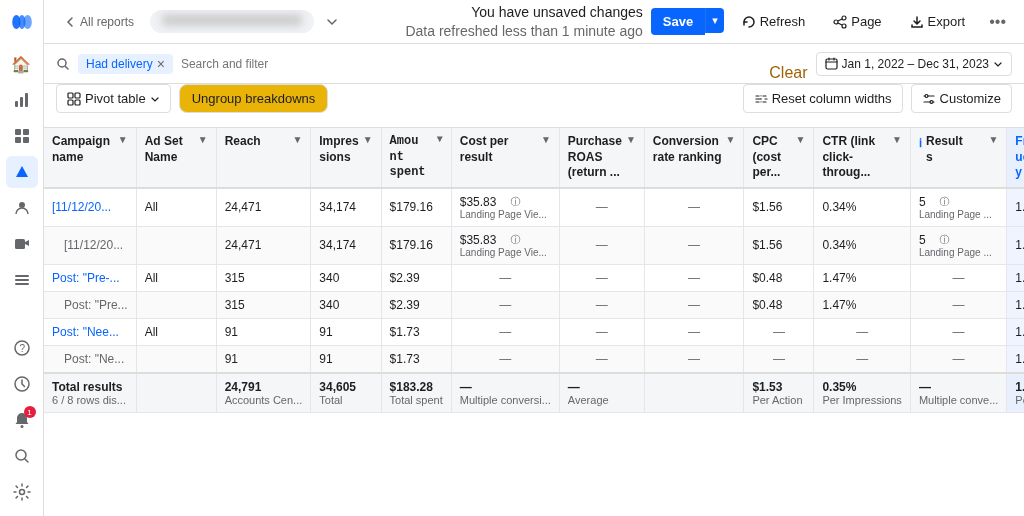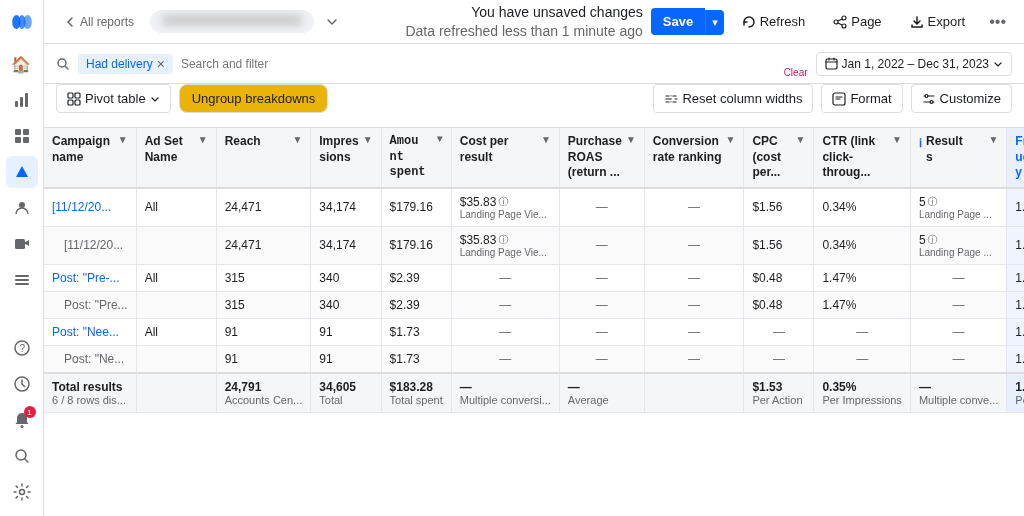--- a/index.html
+++ b/index.html
@@ -18,32 +18,32 @@
     .main { flex: 1; display: flex; flex-direction: column; overflow: hidden; }
 
     
     .topbar { height: 44px; background: #fff; border-bottom: 1px solid #ddd; display: flex; align-items: center; padding: 0 12px; gap: 8px; flex-shrink: 0; }
     .back-btn { display: flex; align-items: center; gap: 4px; color: #65676b; cursor: pointer; font-size: 12px; padding: 4px 8px; border-radius: 4px; border: none; background: none; }
     .report-name-pill { background: #f0f2f5; border-radius: 20px; padding: 4px 12px; font-size: 12px; color: #1c1e21; max-width: 200px; overflow: hidden; text-overflow: ellipsis; white-space: nowrap; }
     .topbar-dropdown { width: 20px; height: 20px; display: flex; align-items: center; justify-content: center; cursor: pointer; color: #65676b; }
     .topbar-spacer { flex: 1; }
     .unsaved-notice { text-align: right; font-size: 14px; color: #65676b; line-height: 1.3; }
     .unsaved-notice .title { color: #1c1e21; font-weight: 500; }
-    .save-btn-group { display: flex; align-items: flex-end; }
+    .save-btn-group { display: flex; align-items: flex-start; }
     .save-btn { background: #0866ff; color: #fff; border: none; border-radius: 4px 0 0 4px; padding: 6px 12px; font-size: 13px; font-weight: 600; cursor: pointer; }
     .save-dropdown-btn { background: #0866ff; color: #fff; border: none; border-radius: 0 4px 4px 0; padding: 6px 6px; font-size: 11px; cursor: pointer; border-left: 1px solid #1877f2; }
     .topbar-action-btn { display: flex; align-items: center; gap: 4px; color: #1c1e21; cursor: pointer; font-size: 13px; padding: 6px 10px; border-radius: 4px; border: none; background: none; }
     .more-btn { padding: 6px; border-radius: 4px; cursor: pointer; color: #65676b; background: none; border: none; font-size: 16px; }
 
     
     .filterbar { height: 40px; background: #fff; border-bottom: 1px solid #ddd; display: flex; align-items: center; padding: 0 12px; gap: 8px; flex-shrink: 0; }
     .filter-tag { display: flex; align-items: center; gap: 4px; background: #e7f0ff; border-radius: 4px; padding: 3px 8px; font-size: 12px; color: #0866ff; }
     .filter-tag-close { cursor: pointer; color: #65676b; font-size: 14px; line-height: 1; }
     .filter-input { flex: 1; border: none; outline: none; font-size: 12px; color: #65676b; background: transparent; }
-    .filter-clear { color: #be185d; cursor: pointer; font-size: 10px; margin-left: auto; margin-top: 18px; }
+    .filter-clear { color: #a16207; cursor: pointer; font-size: 16px; margin-left: auto; margin-top: 18px; }
     .date-range-btn { display: flex; align-items: center; gap: 4px; font-size: 12px; color: #1c1e21; cursor: pointer; padding: 4px 8px; border: 1px solid #ddd; border-radius: 4px; background: #fff; white-space: nowrap; }
 
     
     .toolbar { height: 44px; background: #fff; border-bottom: 1px solid #ddd; display: flex; align-items: flex-start; padding: 0 12px; gap: 8px; flex-shrink: 0; }
     .pivot-btn { display: flex; align-items: center; gap: 4px; font-size: 13px; color: #1c1e21; cursor: pointer; padding: 6px 10px; border: 1px solid #ddd; border-radius: 4px; background: #fff; }
     .ungroup-btn { display: flex; align-items: center; gap: 4px; font-size: 13px; color: #1c1e21; cursor: pointer; padding: 6px 12px; border: 1px solid #ddd; border-radius: 8px; background: #eab308; }
     .toolbar-spacer { flex: 1; }
     .toolbar-right { display: flex; align-items: center; gap: 8px; }
     .reset-col-btn { display: flex; align-items: center; gap: 4px; font-size: 13px; color: #1c1e21; cursor: pointer; padding: 6px 10px; border: 1px solid #ddd; border-radius: 4px; background: #fff; }
     .format-btn { display: flex; align-items: center; gap: 4px; font-size: 13px; color: #1c1e21; cursor: pointer; padding: 6px 10px; border: 1px solid #ddd; border-radius: 4px; background: #fff; }
@@ -56,21 +56,21 @@
     thead th .col-header { display: flex; align-items: flex-start; gap: 4px; }
     thead th .col-label { flex: 1; line-height: 1.3; }
     thead th .sort-icon { color: #65676b; font-size: 10px; flex-shrink: 0; }
     tbody tr { border-bottom: 1px solid #e4e6eb; }
     tbody td { padding: 6px 8px; color: #1c1e21; border-right: 1px solid #e4e6eb; vertical-align: middle; white-space: nowrap; }
     tbody td.link-cell { color: #0866ff; cursor: pointer; }
     tbody td.dash-cell { color: #65676b; text-align: center; }
     tbody td.sub-row { color: #65676b; }
     .total-row td { font-weight: 600; background: #f5f6f7; border-top: 2px solid #ddd; }
     .total-row td .sub-label { font-weight: 400; font-size: 11px; color: #65676b; display: block; }
-    .cost-with-icon { display: flex; align-items: center; gap: 2px; }
+    .cost-with-icon { display: flex; align-items: center; gap: 14px; }
     .info-icon { color: #65676b; font-size: 10px; cursor: pointer; }
     .col-freq { color: #0866ff; }
   </style>
 </head>
 <body>
 
 <div class="sidebar">
   <div class="sidebar-logo">
     <svg viewBox="0 0 40 40" fill="none" xmlns="http://www.w3.org/2000/svg">
       <ellipse cx="12" cy="20" rx="6" ry="10" fill="#0866ff" opacity="0.9"></ellipse>
@@ -246,27 +246,20 @@
     <div class="toolbar-spacer"></div>
     <div class="toolbar-right">
       <button class="reset-col-btn">
         <svg width="14" height="14" viewBox="0 0 14 14" fill="none">
             <path d="M2 4h3M2 7h5M2 10h3" stroke="#1c1e21" stroke-width="1.2" stroke-linecap="round"></path>
             <path d="M9 4h3M11 7h2M9 10h3" stroke="#1c1e21" stroke-width="1.2" stroke-linecap="round"></path>
             <path d="M7 3v8" stroke="#65676b" stroke-width="1" stroke-dasharray="1.5 1.5"></path>
           </svg>
         <span>Reset column widths</span>
       </button>
-      <button class="format-btn">
-        <svg width="14" height="14" viewBox="0 0 14 14" fill="none">
-            <rect x="1" y="1" width="12" height="12" rx="2" stroke="#1c1e21" stroke-width="1.2"></rect>
-            <path d="M4 5h6M4 7h4" stroke="#1c1e21" stroke-width="1.2" stroke-linecap="round"></path>
-          </svg>
-        <span>Format</span>
-      </button>
       <button class="customize-btn">
         <svg width="14" height="14" viewBox="0 0 14 14" fill="none">
             <path d="M2 4h1.5M5.5 4H12" stroke="#1c1e21" stroke-width="1.2" stroke-linecap="round"></path>
             <circle cx="4.5" cy="4" r="1.5" stroke="#1c1e21" stroke-width="1.2"></circle>
             <path d="M2 10h7M11 10h1" stroke="#1c1e21" stroke-width="1.2" stroke-linecap="round"></path>
             <circle cx="9.5" cy="10" r="1.5" stroke="#1c1e21" stroke-width="1.2"></circle>
           </svg>
         <span>Customize</span>
       </button>
     </div>

